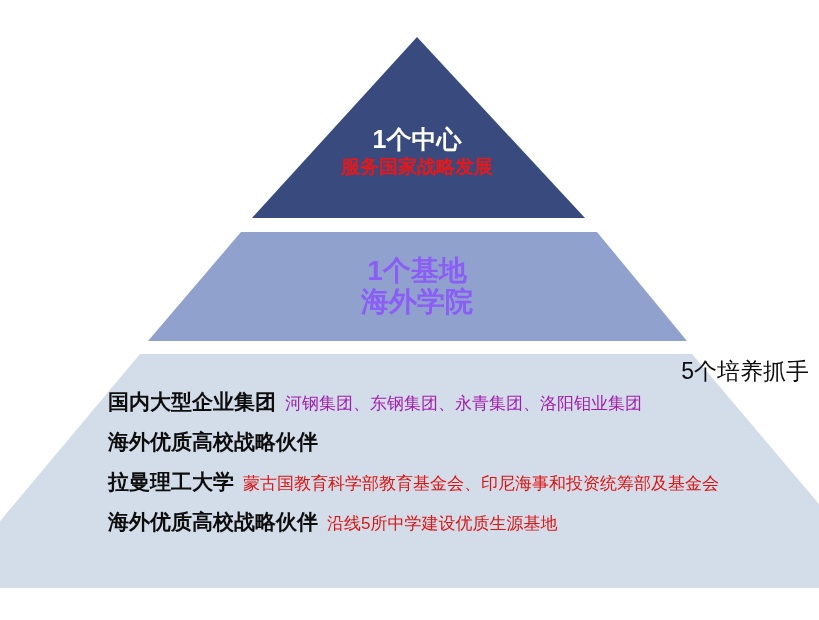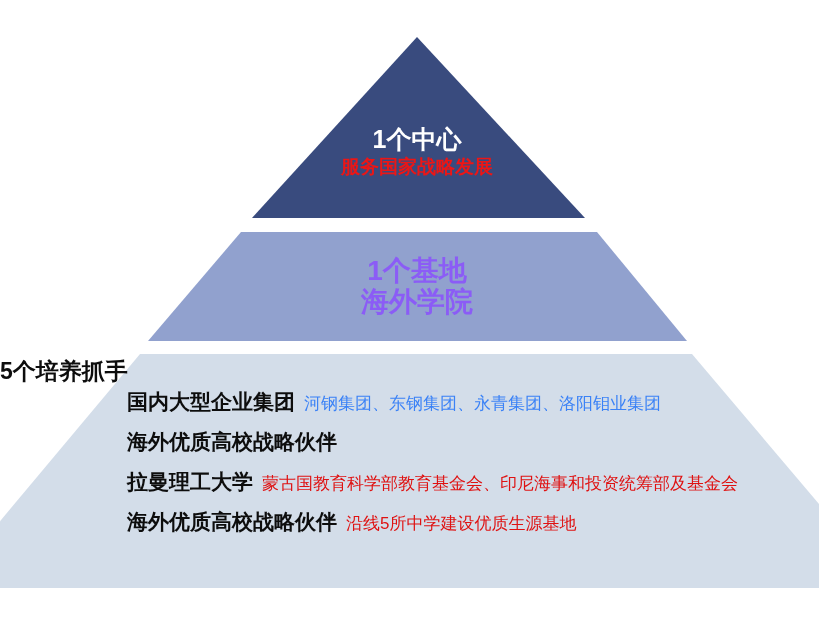--- a/index.html
+++ b/index.html
@@ -50,28 +50,28 @@
   .tier2-line1 { top: 256px; }
   .tier2-line2 { top: 287px; text-align: center; }
   .tier2-line1, .tier2-line2 {
     font-size: 28px;
     font-weight: bold;
     color: #8b5cf6;
   }
   .tier3-title {
     top: 359px;
     font-size: 23px;
-    font-weight: bold;
+    font-weight: normal;
     color: #0d0d0d;
     left: 0; right: 10px;
-    text-align: left;
+    text-align: right;
   }
   .rows {
     position: absolute;
-    left: 127px;
+    left: 108px;
     top: 388px;
     display: flex;
     flex-direction: column;
   }
   .row {
     height: 40px;
     display: flex;
     align-items: baseline;
     white-space: nowrap;
   }
@@ -103,21 +103,21 @@
 
   <div class="txt center-line tier2-line1">1个基地</div>
 
   <div class="txt center-line tier2-line2">海外学院</div>
 
   <div class="txt tier3-title">5个培养抓手</div>
 
   <div class="rows">
     <div class="row">
       <span class="row-label">国内大型企业集团</span>
-      <span class="row-detail red-detail" style="color: #3b82f6;">河钢集团、东钢集团、永青集团、洛阳钼业集团</span>
+      <span class="row-detail red-detail" style="color: #a21caf;">河钢集团、东钢集团、永青集团、洛阳钼业集团</span>
     </div>
     <div class="row">
       <span class="row-label">海外优质高校战略伙伴</span>
     </div>
     <div class="row">
       <span class="row-label">拉曼理工大学</span>
       <span class="row-detail red-detail" style="color: rgb(223, 18, 18);">蒙古国教育科学部教育基金会、印尼海事和投资统筹部及基金会</span>
     </div>
     <div class="row">
       <span class="row-label">海外优质高校战略伙伴</span>

